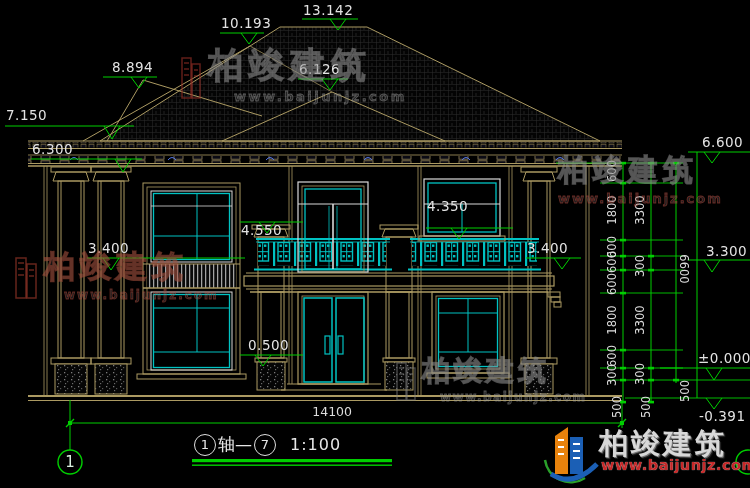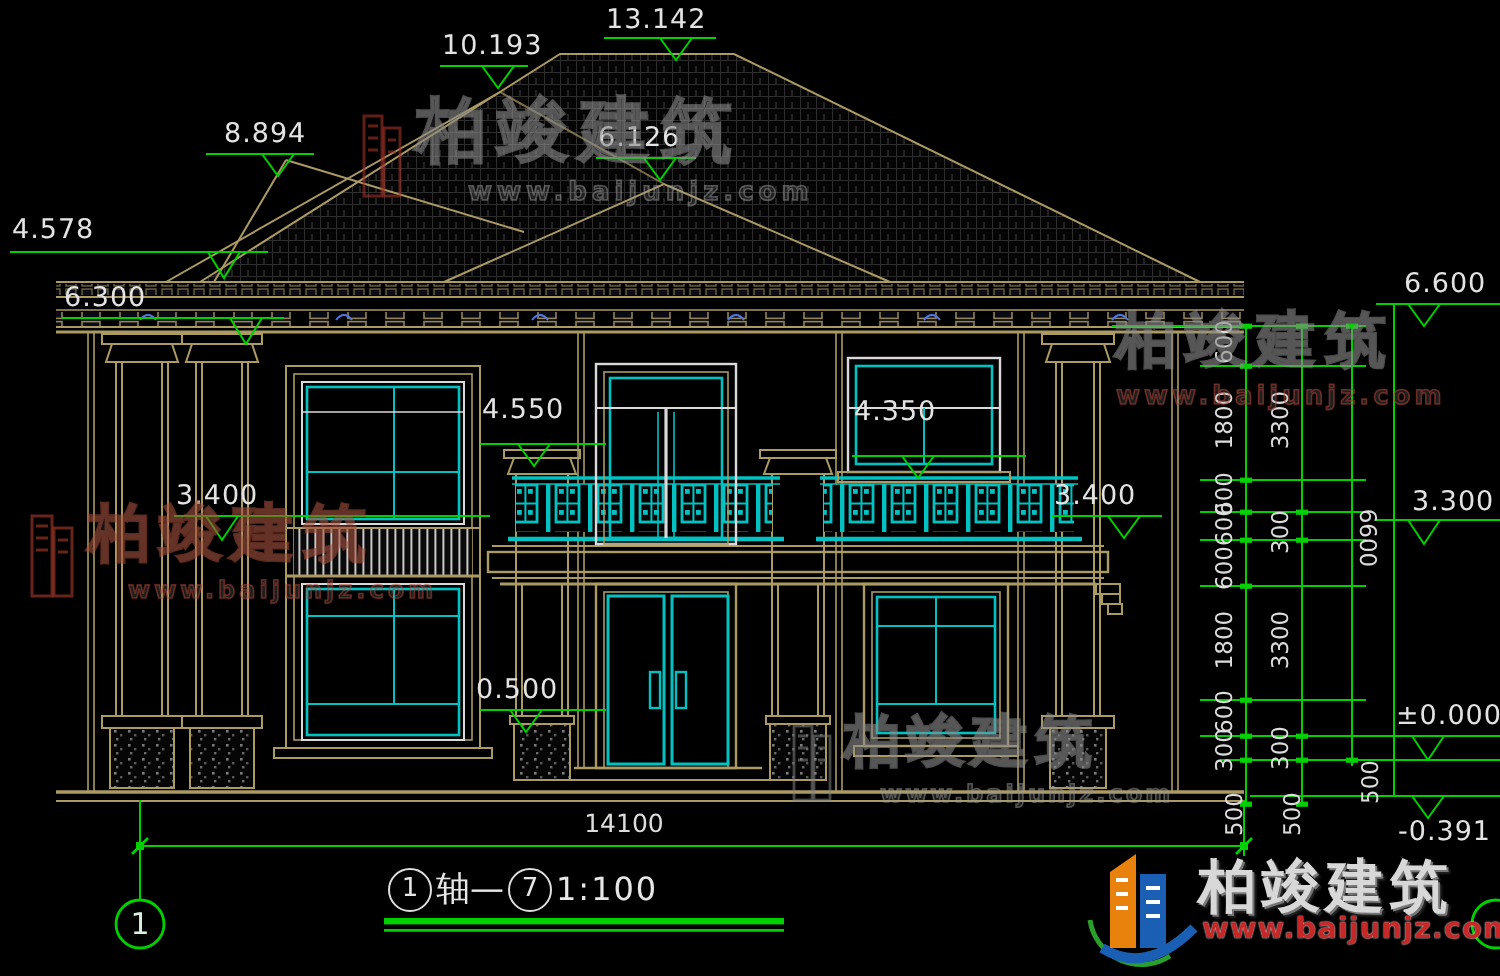--- a/index.html
+++ b/index.html
@@ -9,21 +9,21 @@
   .lbl{position:absolute;color:#e3e3e3;font-size:13.5px;line-height:14px;white-space:nowrap;letter-spacing:.5px;}
   .dimv{position:absolute;color:#dcdcdc;font-size:11.5px;line-height:12px;white-space:nowrap;
         width:44px;text-align:center;transform:rotate(-90deg);transform-origin:center;}
   .dimv.flip{transform:rotate(90deg);}
   .dimh{position:absolute;color:#dcdcdc;font-size:12.5px;white-space:nowrap;}
   .bubble-digit{position:absolute;color:#d9efe0;font-size:15px;width:18px;text-align:center;}
   .title{position:absolute;left:192px;top:433px;display:flex;align-items:center;color:#e6e6e6;
          font-size:17px;white-space:nowrap;}
   .circ{display:inline-flex;width:20px;height:20px;border:1.6px solid #dedede;border-radius:50%;
         align-items:center;justify-content:center;font-size:13px;margin:0 2px;}
-  .scale{font-size:16px;letter-spacing:1px;}
+  .scale{font-size:16px;margin-left:12px;letter-spacing:1px;}
   .wm{position:absolute;display:flex;align-items:flex-start;pointer-events:none;}
   .wm .chars{font-weight:bold;color:rgba(128,128,128,0.16);
              -webkit-text-stroke:1.2px rgba(140,140,140,0.55);white-space:nowrap;}
   .wm .url{font-weight:bold;color:rgba(150,150,150,0.2);
            -webkit-text-stroke:.8px rgba(155,155,155,0.5);white-space:nowrap;}
   .wm.red .chars{-webkit-text-stroke:1.2px rgba(165,75,55,0.55);}
   .wm.red .url{-webkit-text-stroke:.8px rgba(175,70,55,0.55);}
   .brandlogo-text{position:absolute;left:599px;top:424px;font-size:29px;font-weight:bold;color:#d8d8d8;
         letter-spacing:3px;text-shadow:1px 1px 0 #777,2px 2px 1px #222;white-space:nowrap;}
   .brandlogo-url{position:absolute;left:601px;top:457px;font-size:14.5px;font-weight:bold;color:#c62828;
@@ -275,27 +275,27 @@
         <rect x="673" y="378.8" width="6" height="2.6"></rect>
       <rect x="68" y="421" width="4" height="4"></rect>
         <rect x="620" y="421" width="4" height="4"></rect>
     </g>
   </svg>
 
   <div class="lbl" style="left:303px;top:3px">13.142</div>
   <div class="lbl" style="left:221px;top:16px">10.193</div>
   <div class="lbl" style="left:112px;top:60px">8.894</div>
   <div class="lbl" style="left:299px;top:62px">6.126</div>
-  <div class="lbl" style="left:6px;top:108px">4.578</div>
+  <div class="lbl" style="left:6px;top:108px">7.150</div>
   <div class="lbl" style="left:32px;top:142px">6.300</div>
   <div class="lbl" style="left:88px;top:241px">3.400</div>
-  <div class="lbl" style="left:241px;top:198px">4.550</div>
+  <div class="lbl" style="left:241px;top:223px">4.550</div>
   <div class="lbl" style="left:427px;top:199px">4.350</div>
   <div class="lbl" style="left:527px;top:241px">3.400</div>
-  <div class="lbl" style="left:238px;top:338px">0.500</div>
+  <div class="lbl" style="left:248px;top:338px">0.500</div>
   <div class="lbl" style="left:702px;top:135px">6.600</div>
   <div class="lbl" style="left:706px;top:244px">3.300</div>
   <div class="lbl" style="left:698px;top:351px">±0.000</div>
   <div class="lbl" style="left:699px;top:409px">-0.391</div>
 
   <div class="dimv" style="left:590px;top:165px">600</div>
   <div class="dimv" style="left:590px;top:204px">1800</div>
   <div class="dimv" style="left:590px;top:241px">600</div>
   <div class="dimv" style="left:590px;top:256px">600</div>
   <div class="dimv" style="left:590px;top:278px">600</div>
@@ -303,21 +303,21 @@
   <div class="dimv" style="left:590px;top:350px">600</div>
   <div class="dimv" style="left:590px;top:369px">300</div>
   <div class="dimv" style="left:618px;top:204px">3300</div>
   <div class="dimv" style="left:618px;top:260px">300</div>
   <div class="dimv" style="left:618px;top:314px">3300</div>
   <div class="dimv" style="left:618px;top:368px">300</div>
   <div class="dimv flip" style="left:662px;top:263px">6600</div>
   <div class="dimv" style="left:595px;top:401px">500</div>
   <div class="dimv" style="left:624px;top:401px">500</div>
   <div class="dimv" style="left:663px;top:385px">500</div>
-  <div class="dimh" style="left:272px;top:404px;width:80px;text-align:center">14100</div>
+  <div class="dimh" style="left:272px;top:404px;width:80px;text-align:right">14100</div>
 
   <div class="bubble-digit" style="left:61px;top:453px">1</div>
   <div class="title">
     <span class="circ">1</span>
       <span>轴—</span>
       <span class="circ">7</span>
       <span class="scale">1:100</span>
   </div>
 
   <div class="wm" style="left:178px;top:42px">

